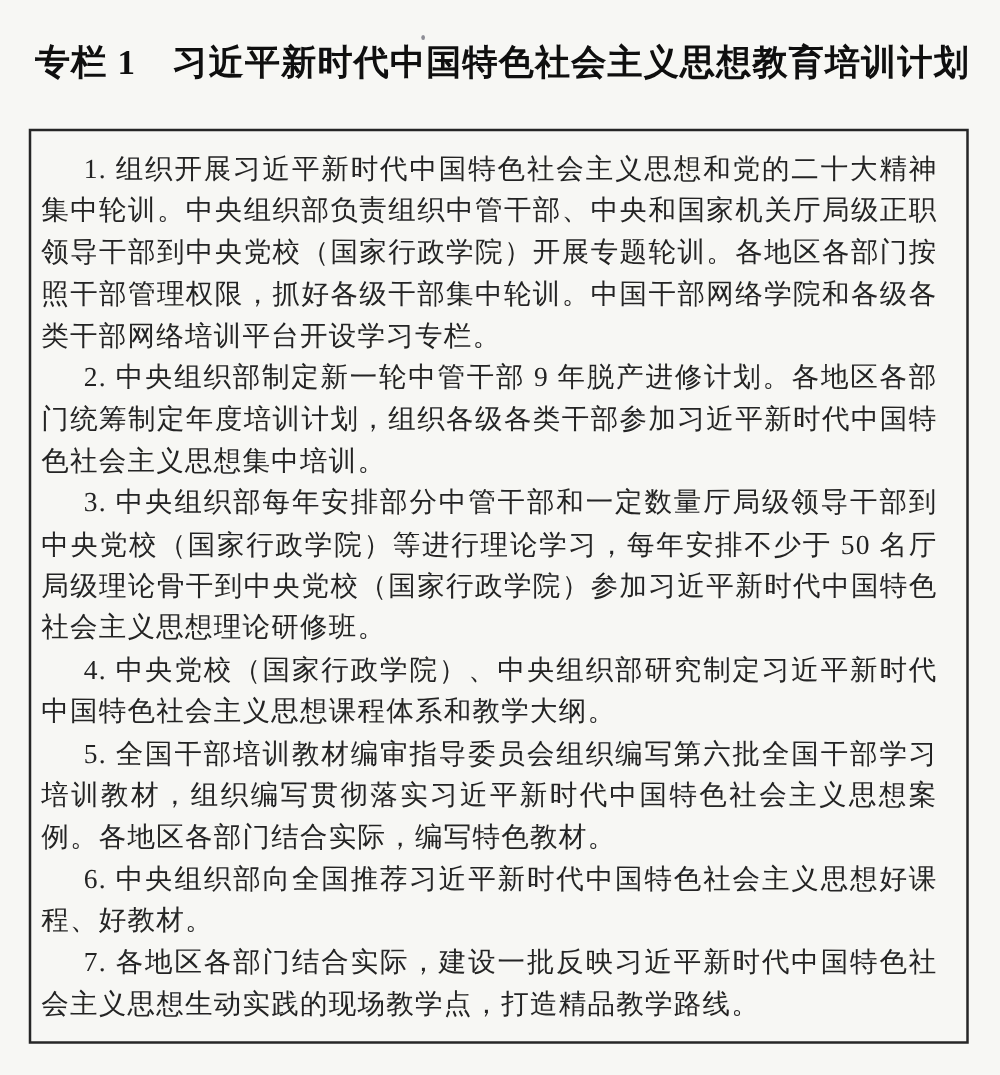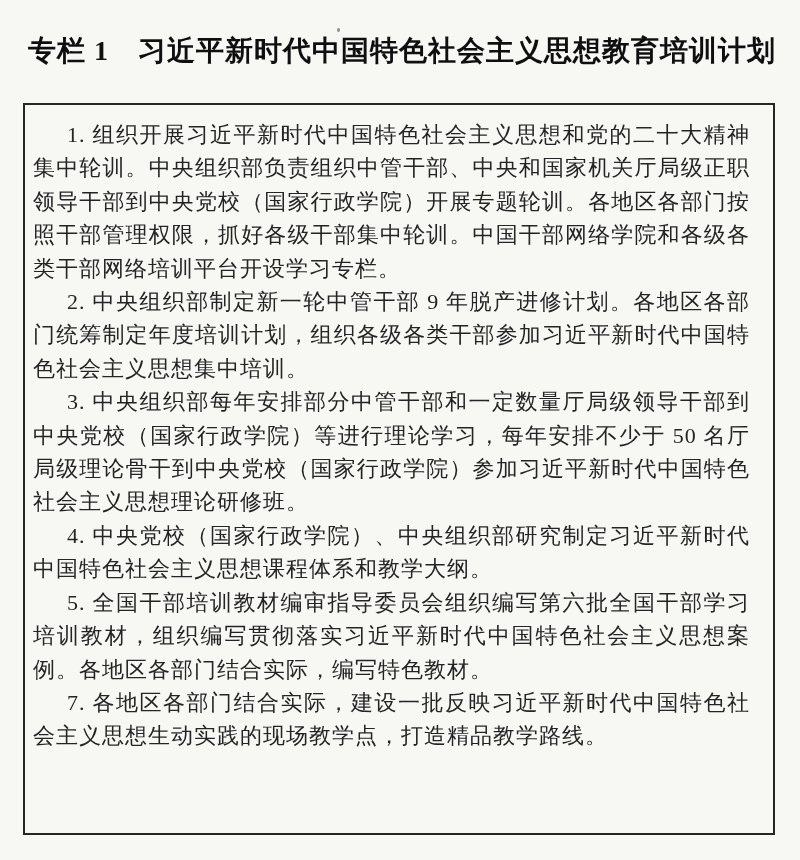--- a/index.html
+++ b/index.html
@@ -71,16 +71,17 @@
   <h1 class="doc-title">专栏 1　习近平新时代中国特色社会主义思想教育培训计划</h1>
 
   <span class="scan-speck"></span>
 
   <div class="content-box">
     <p>1. 组织开展习近平新时代中国特色社会主义思想和党的二十大精神集中轮训。中央组织部负责组织中管干部、中央和国家机关厅局级正职领导干部到中央党校（国家行政学院）开展专题轮训。各地区各部门按照干部管理权限，抓好各级干部集中轮训。中国干部网络学院和各级各类干部网络培训平台开设学习专栏。</p>
     <p>2. 中央组织部制定新一轮中管干部 9 年脱产进修计划。各地区各部门统筹制定年度培训计划，组织各级各类干部参加习近平新时代中国特色社会主义思想集中培训。</p>
     <p>3. 中央组织部每年安排部分中管干部和一定数量厅局级领导干部到中央党校（国家行政学院）等进行理论学习，每年安排不少于 50 名厅局级理论骨干到中央党校（国家行政学院）参加习近平新时代中国特色社会主义思想理论研修班。</p>
     <p>4. 中央党校（国家行政学院）、中央组织部研究制定习近平新时代中国特色社会主义思想课程体系和教学大纲。</p>
     <p>5. 全国干部培训教材编审指导委员会组织编写第六批全国干部学习培训教材，组织编写贯彻落实习近平新时代中国特色社会主义思想案例。各地区各部门结合实际，编写特色教材。</p>
+    <p>6. 中央组织部向全国推荐习近平新时代中国特色社会主义思想好课程、好教材。</p>
     <p>7. 各地区各部门结合实际，建设一批反映习近平新时代中国特色社会主义思想生动实践的现场教学点，打造精品教学路线。</p>
   </div>
 
 </div>
 
 </body></html>

